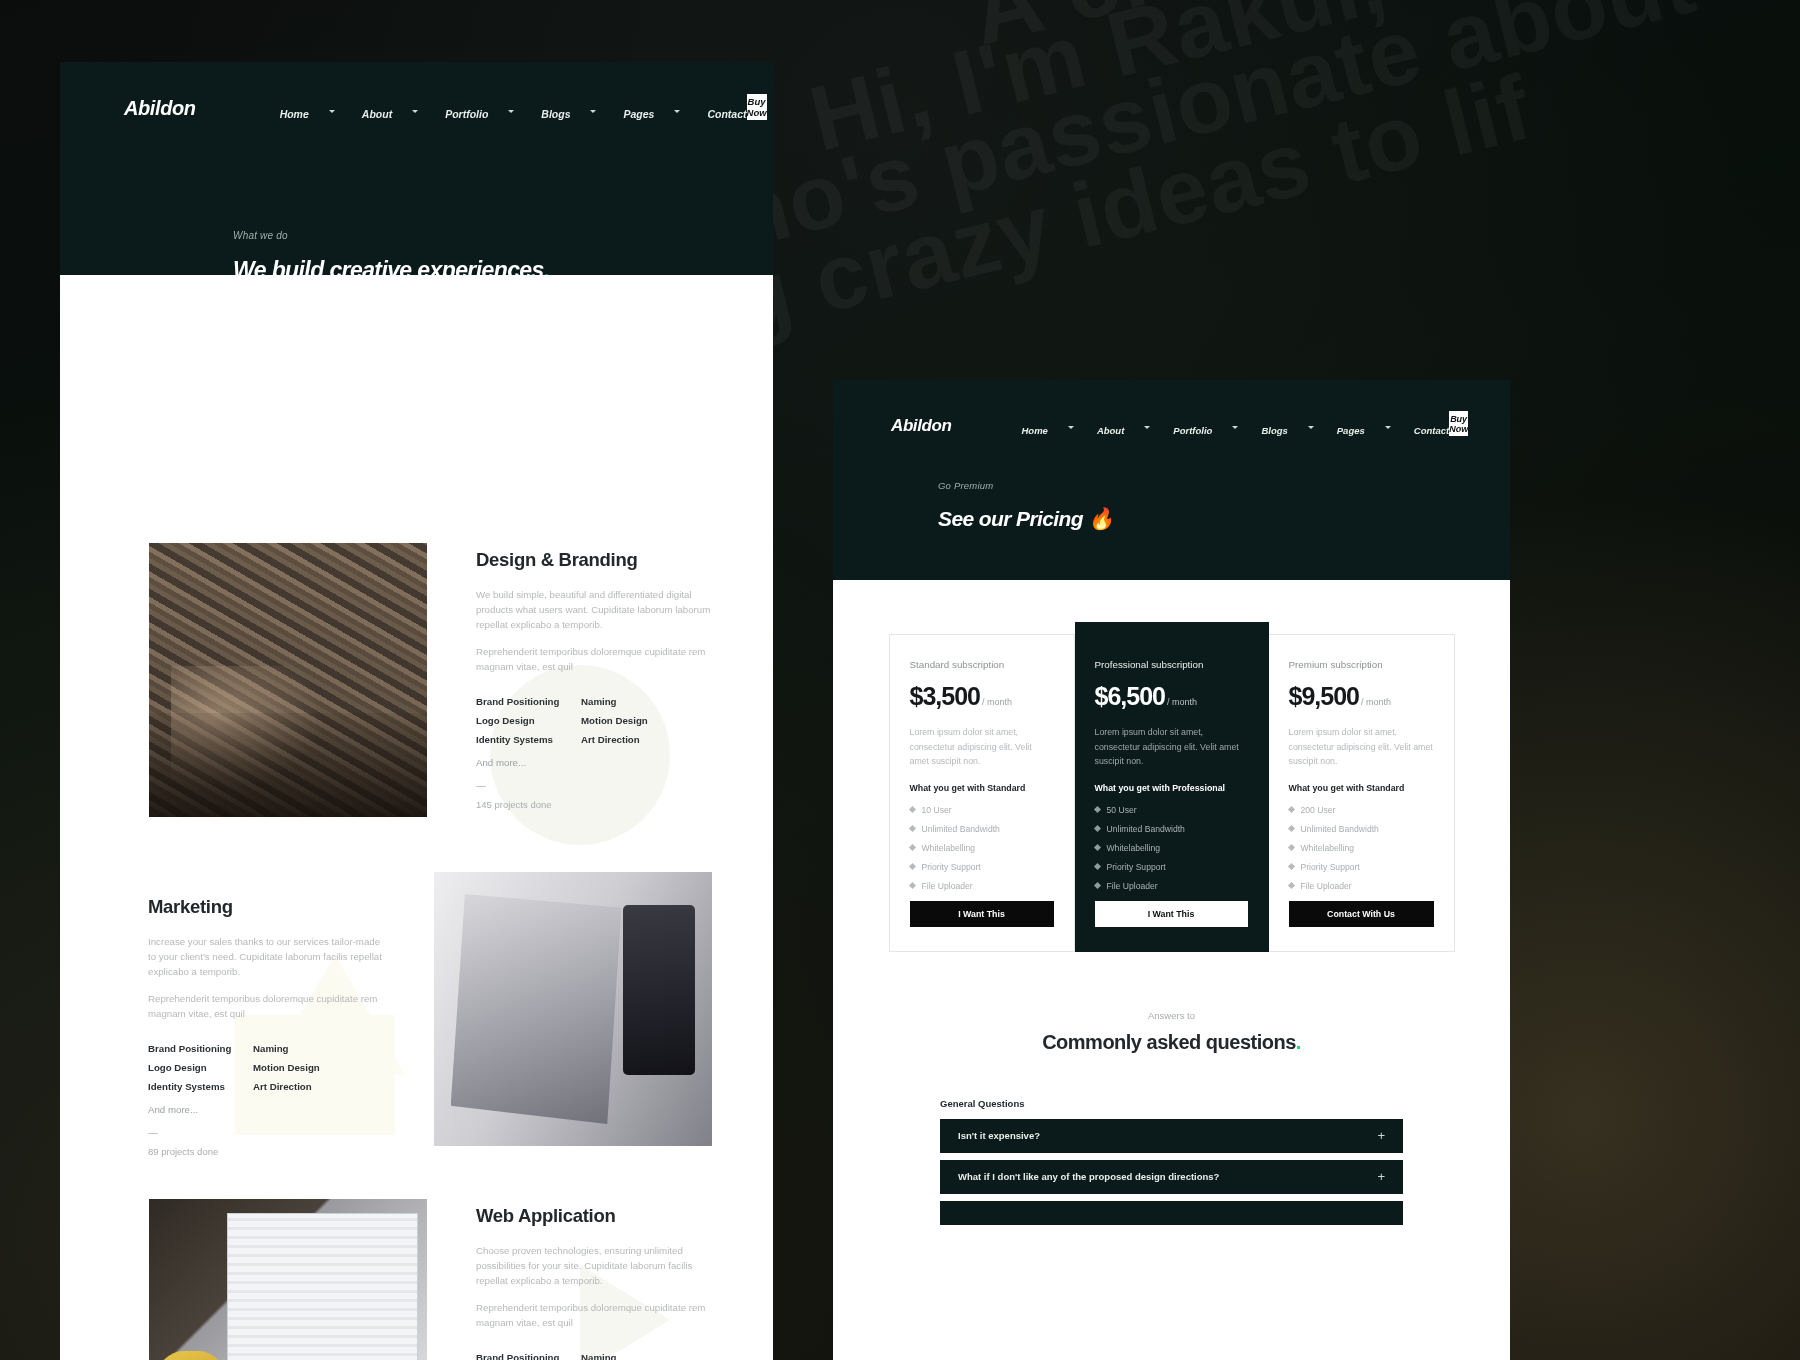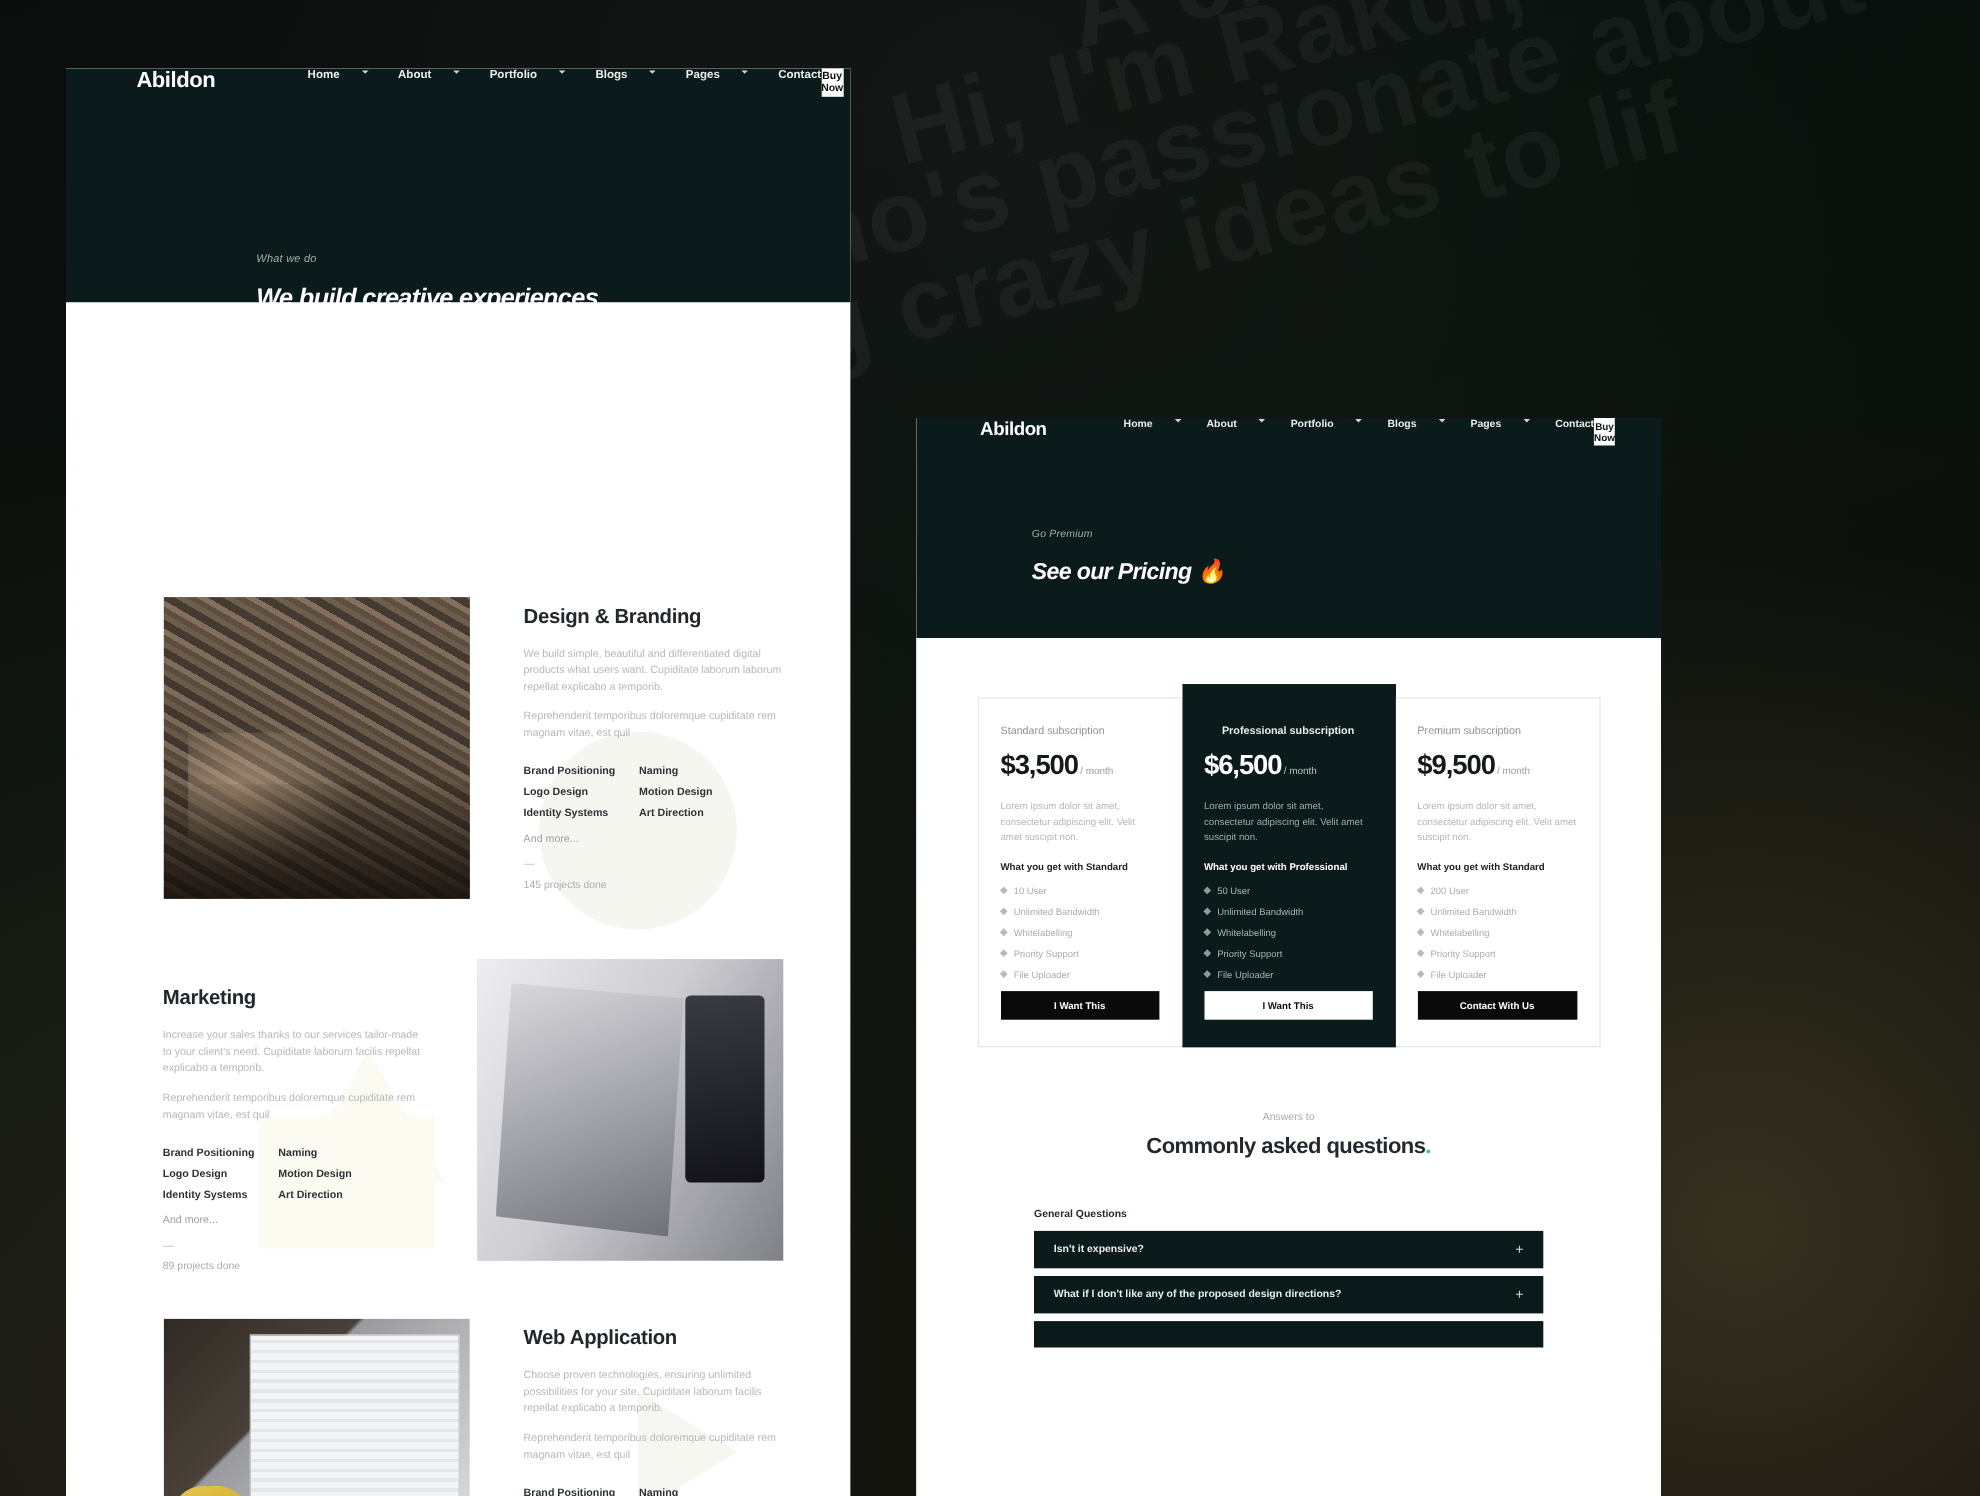--- a/index.html
+++ b/index.html
@@ -46,21 +46,21 @@
 
   
   .site-header {
     background: #0b1a1a;
     display: flex; align-items: center;
     position: relative;
   }
   #win-left .site-header { height: 213px; padding: 0 0 0 64px; }
   #win-right .site-header { height: 200px; padding: 0 0 0 58px; }
 
-  .header-bar { position: absolute; left: 0; right: 0; top: 0; display: flex; align-items: flex-start; }
+  .header-bar { position: absolute; left: 0; right: 0; top: 0; display: flex; align-items: flex-end; font-style: italic; }
   #win-left .header-bar { height: 58px; padding: 0 64px 0 64px; }
   #win-right .header-bar { height: 56px; padding: 0 60px 0 58px; }
 
   .brand { color: #fff; font-weight: 700; letter-spacing: -0.4px; }
   #win-left .brand { font-size: 20px; }
   #win-right .brand { font-size: 17px; }
 
   .nav { display: flex; align-items: center; }
   #win-left .nav { gap: 26px; margin-left: 84px; }
   #win-right .nav { gap: 22px; margin-left: 70px; }
@@ -168,21 +168,21 @@
   
   .pricing-wrap { display: flex; justify-content: center; padding-top: 54px; }
   .pcards { display: flex; align-items: stretch; }
   .pcard { width: 186px; background: #fff; border: 1px solid #e3e5e6; padding: 24px 20px 0 20px; }
   .pcard + .pcard { border-left: none; }
   .pcard.featured {
     background: #0b1a1a; border-color: #0b1a1a; color: #fff;
     margin-top: -12px; padding-top: 36px; padding-bottom: 12px; width: 194px;
   }
   .p-name { font-size: 9.8px; color: #8d9396; }
-  .pcard.featured .p-name { color: #e7edeb; font-weight: 700; text-align: center; }
+  .pcard.featured .p-name { color: #e7edeb; font-weight: 400; }
   .p-price { margin-top: 12px; display: flex; align-items: baseline; }
   .p-amount { font-size: 25px; font-weight: 700; color: #15191c; letter-spacing: -1px; }
   .pcard.featured .p-amount { color: #fff; }
   .p-period { font-size: 9px; color: #9aa0a3; margin-left: 2px; }
   .pcard.featured .p-period { color: #b9c2c0; }
   .p-desc { font-size: 8.8px; line-height: 1.65; color: #b4b8ba; margin-top: 14px; }
   .pcard.featured .p-desc { color: #9fa9a7; }
   .p-sub { font-size: 8.8px; font-weight: 700; color: #20262a; margin-top: 14px; }
   .pcard.featured .p-sub { color: #fff; }
   .p-list { list-style: none; margin-top: 12px; }

